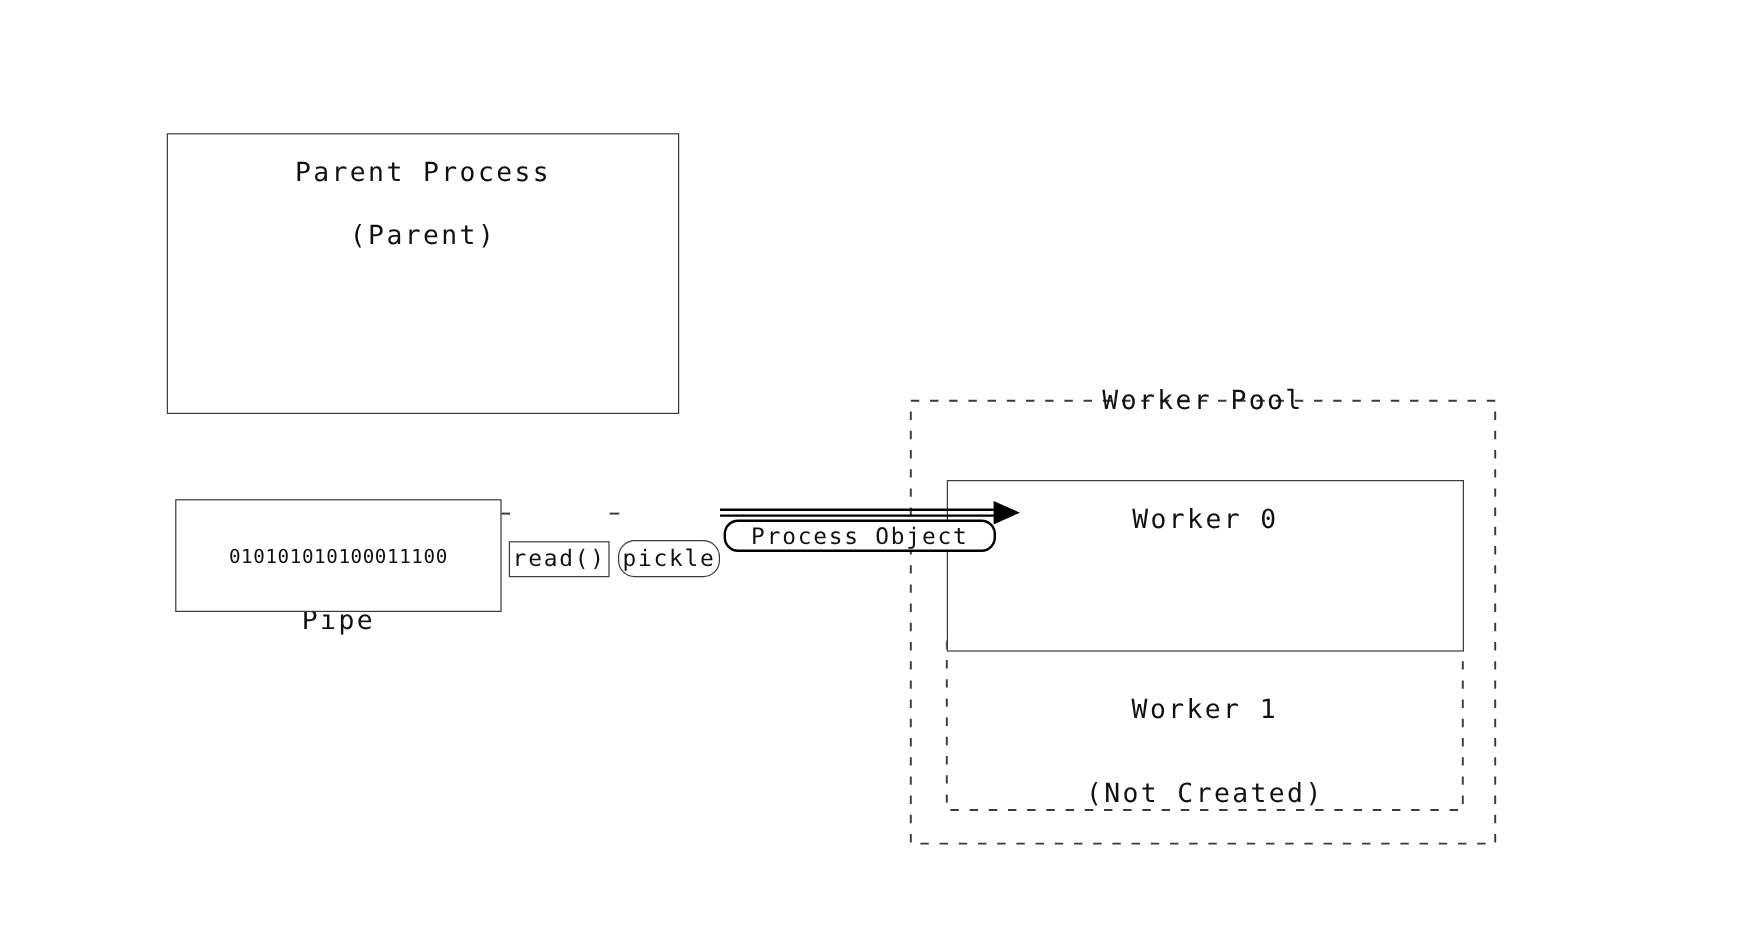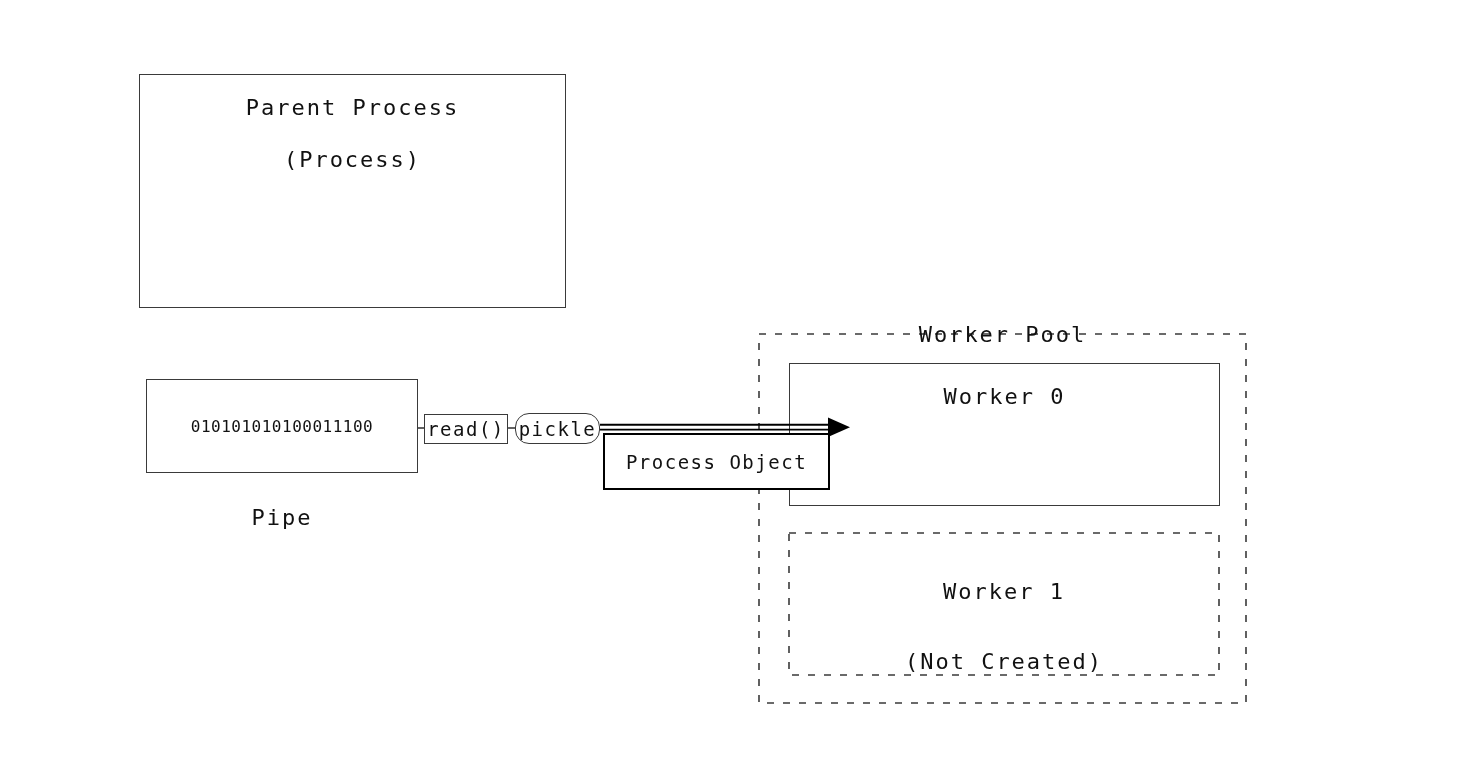--- a/index.html
+++ b/index.html
@@ -7,21 +7,21 @@
     position:relative;
     width:1458px;height:780px;
     background:#ffffff;
     font-family:"DejaVu Sans Mono", monospace;
     color:#111;
     overflow:hidden;
   }
   .abs{position:absolute;box-sizing:border-box;margin-top:24px;}
   .box{
     position:absolute;box-sizing:border-box;
-    background:#fff;border:1.6px solid #3a3a3a;
+    background:#fff;border:1.6px solid #3a3a3a;margin-top:37px;
   }
   .box-thick{
     position:absolute;box-sizing:border-box;
     background:#fff;border:2.5px solid #000;
     display:flex;align-items:center;justify-content:center;
     z-index:4;
   }
   .stack{
     display:flex;flex-direction:column;align-items:center;
   }
@@ -38,21 +38,21 @@
 
 <div class="canvas">
 
   <svg class="z0" width="1458" height="780">
     <rect x="759" y="334" width="487" height="369" fill="none" stroke="#3a3a3a" stroke-width="1.6" stroke-dasharray="7 9"></rect>
     <rect x="789" y="533" width="430" height="142" fill="none" stroke="#3a3a3a" stroke-width="1.6" stroke-dasharray="7 9"></rect>
   </svg>
 
   <div class="box z1 stack" style="left:139px;top:74px;width:427px;height:234px;padding-top:19px;row-gap:24px;">
     <div class="txt-lg">Parent Process</div>
-    <div class="txt-lg">(Process)</div>
+    <div class="txt-lg">(Parent)</div>
   </div>
 
   <div class="box z1 center-text" style="left:146px;top:379px;width:272px;height:94px;">
     <div class="txt-bin">010101010100011100</div>
   </div>
   <div class="abs label-center txt-lg" style="left:146px;top:480px;width:272px;">Pipe</div>
 
   <div class="box z1 center-text" style="left:424px;top:414px;width:84px;height:30px;">
     <div class="txt-sm">read()</div>
   </div>
@@ -65,21 +65,21 @@
 
   <div class="box z1 stack" style="left:789px;top:363px;width:431px;height:143px;padding-top:19px;row-gap:26px;">
     <div class="txt-lg">Worker 0</div>
   </div>
 
   <div class="abs z1 stack" style="left:789px;top:533px;width:430px;height:142px;padding-top:21px;row-gap:42px;">
     <div class="txt-lg">Worker 1</div>
     <div class="txt-lg">(Not Created)</div>
   </div>
 
-  <div class="box-thick" style="left:603px;top:433px;width:227px;height:57px;">
+  <div class="box-thick" style="left:603px;top:433px;width:227px;height:27px;border-radius:12px;">
     <div class="txt-sm">Process Object</div>
   </div>
 
   <svg class="z5" width="1458" height="780">
     <line x1="418" y1="428" x2="425" y2="428" stroke="#3a3a3a" stroke-width="1.6"></line>
     <line x1="508" y1="428" x2="516" y2="428" stroke="#3a3a3a" stroke-width="1.6"></line>
     <line x1="600" y1="424.8" x2="831" y2="424.8" stroke="#000" stroke-width="1.9"></line>
     <line x1="600" y1="429.6" x2="831" y2="429.6" stroke="#000" stroke-width="1.9"></line>
     <polygon points="828,417.5 850,427.2 828,437" fill="#000"></polygon>
   </svg>

